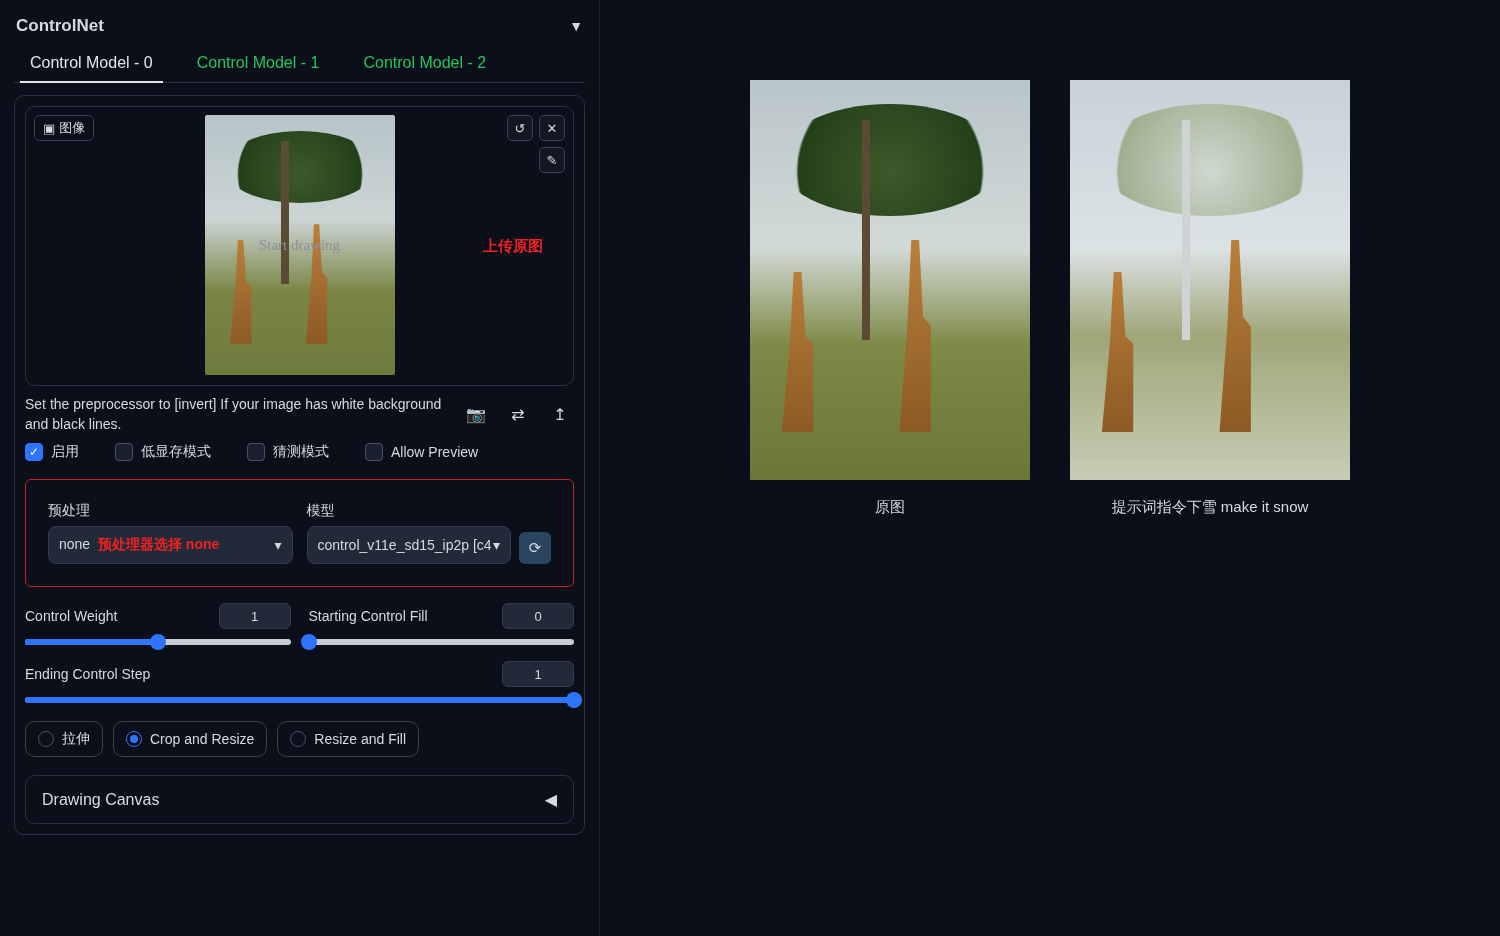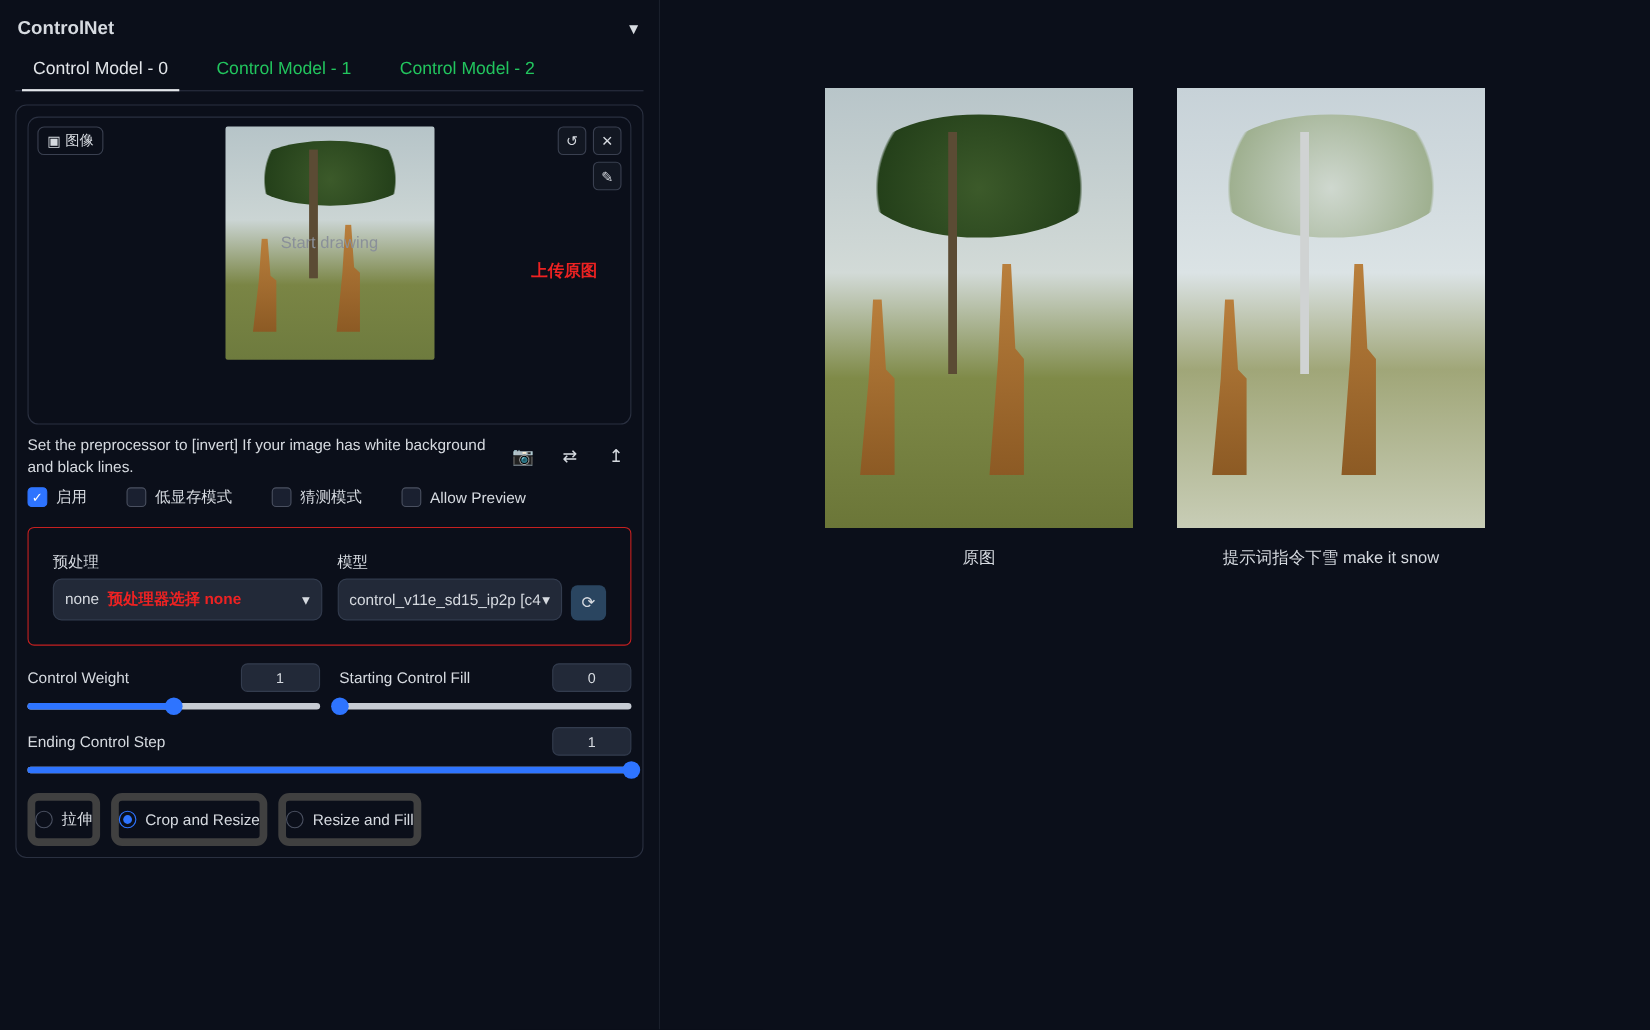--- a/index.html
+++ b/index.html
@@ -47,23 +47,23 @@
   font-size: 13px;
 }
 .imgbtns { position: absolute; top: 8px; right: 8px; display: flex; gap: 6px; flex-direction: column; align-items: flex-end; }
 .btnrow { display: flex; gap: 6px; }
 .iconbtn {
   width: 26px; height: 26px; border: 1px solid #3a4050; border-radius: 5px;
   display: flex; align-items: center; justify-content: center; font-size: 13px;
   background: #121722; cursor: pointer;
 }
 .thumb {
-  width: 190px; height: 212px;
+  width: 190px; height: 260px;
   background: linear-gradient(to bottom, #b6c4c8 0%, #cbd5d4 40%, #7a8545 68%, #6e7b3e 100%);
-  border-radius: 2px; position: relative;
+  border-radius: 2px; position: relative; font-family: Liberation Serif, serif;
 }
 .watermark { position: absolute; top: 50%; left: 50%; transform: translate(-50%,-50%); color: #8a9099; font-size: 15px; }
 .redtxt { position: absolute; top: 50%; right: 30px; transform: translateY(-50%); color: #e22; font-weight: 600; font-size: 15px; }
 
 .row { display: flex; align-items: center; gap: 14px; margin-top: 9px; }
 .help { flex: 1; font-size: 14px; line-height: 1.4; }
 .ticon { width: 28px; height: 22px; display: flex; align-items: center; justify-content: center; font-size: 16px; cursor: pointer; }
 
 .chk { display: inline-flex; align-items: center; gap: 8px; margin-right: 22px; }
 .box {
@@ -87,21 +87,21 @@
 .slrow { display: flex; gap: 18px; margin-top: 16px; }
 .slcol { flex: 1; }
 .sllbl { display: flex; justify-content: space-between; align-items: center; }
 .sval { background: #222938; border: 1px solid #333c4e; border-radius: 6px; width: 72px; height: 26px; display: flex; align-items: center; justify-content: center; font-size: 13px; }
 .track { height: 6px; background: #c7ccd4; border-radius: 3px; margin-top: 10px; position: relative; }
 .fill { height: 6px; background: #2e74ff; border-radius: 3px; position: absolute; left: 0; }
 .knob { width: 16px; height: 16px; background: #2e74ff; border-radius: 50%; position: absolute; top: -5px; transform: translateX(-50%); }
 
 .rgroup { display: flex; gap: 10px; margin-top: 10px; }
 .radio {
-  border: 7px solid #404040; border-radius: 10px; padding: 8px 0;
+  border: 1px solid #404040; border-radius: 10px; padding: 8px 12px;
   display: inline-flex; align-items: center; gap: 8px; cursor: pointer;
 }
 .rbul { width: 16px; height: 16px; border-radius: 50%; border: 1px solid #4a5060; display: inline-flex; align-items: center; justify-content: center; }
 .rbul.on { border-color: #2e74ff; }
 .rbul.on::after { content: ""; width: 8px; height: 8px; border-radius: 50%; background: #2e74ff; }
 
 .accordion { border: 1px solid #2a3040; border-radius: 10px; margin-top: 18px; padding: 14px 16px; display: flex; justify-content: space-between; align-items: center; font-size: 16px; font-weight: 500; cursor: pointer; }
 
 .right { flex: 1; display: flex; align-items: flex-start; justify-content: center; gap: 40px; padding-top: 80px; }
 .fig { display: flex; flex-direction: column; align-items: center; gap: 18px; }
@@ -243,20 +243,24 @@
             <span class="rbul on"></span>
             <span>Crop and Resize</span>
           </label>
         <label class="radio">
             <span class="rbul"></span>
             <span>Resize and Fill</span>
           </label>
       </div>
     </div>
 
+    <div class="accordion">
+      <span>Drawing Canvas</span>
+      <span>◀</span>
+    </div>
   </div>
 </div>
 
 <div class="right">
   <div class="fig">
     <div class="photo">
       <div class="crown"></div>
         <div class="tree"></div>
       <div class="gir" style="left:10%"></div>
         <div class="gir" style="left:52%;height:48%"></div>

